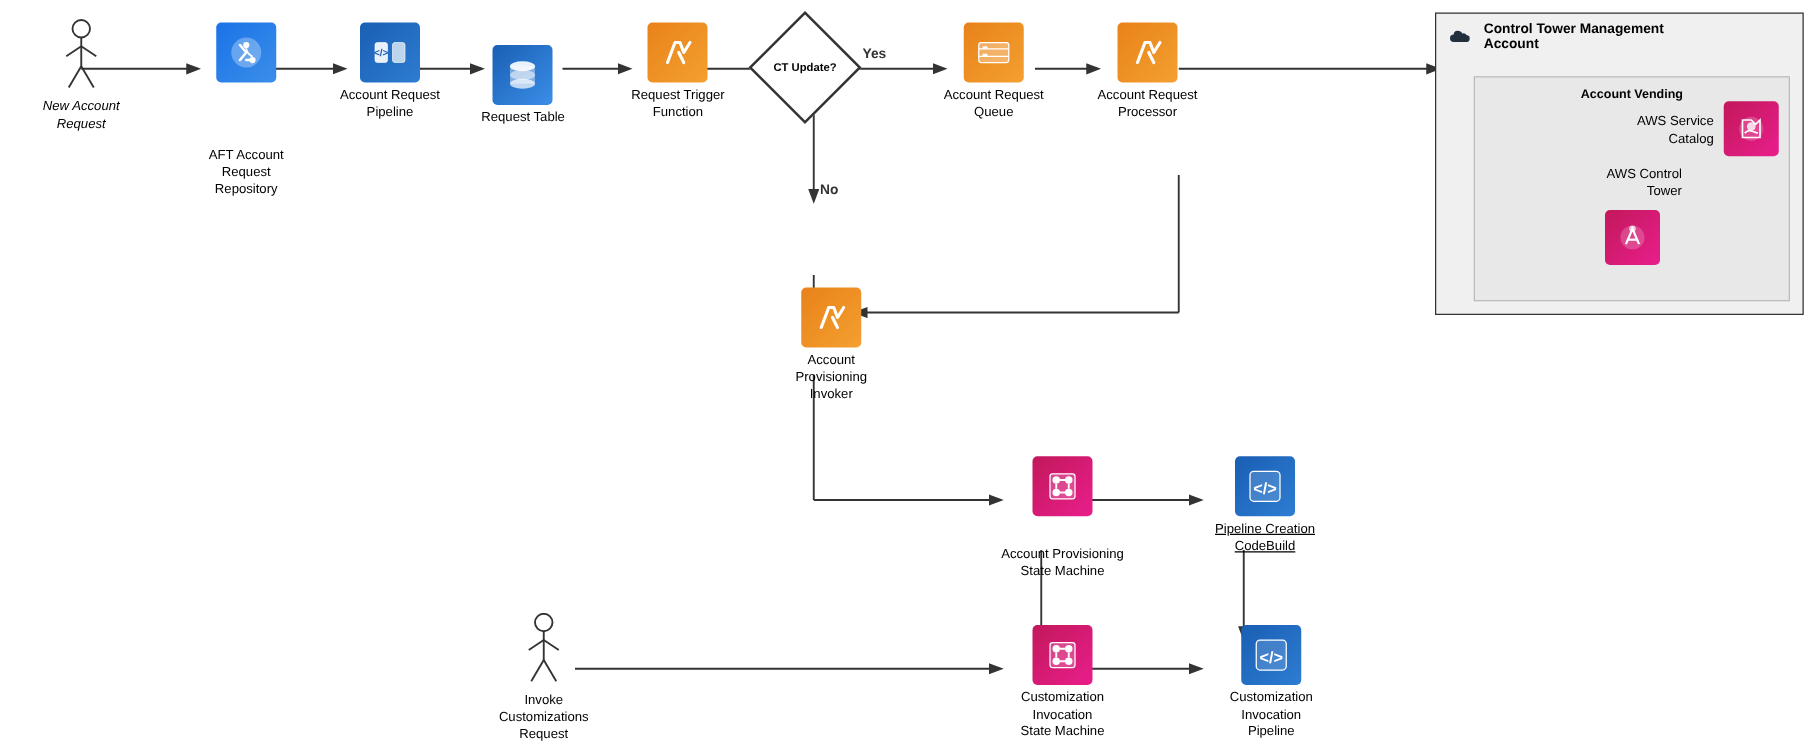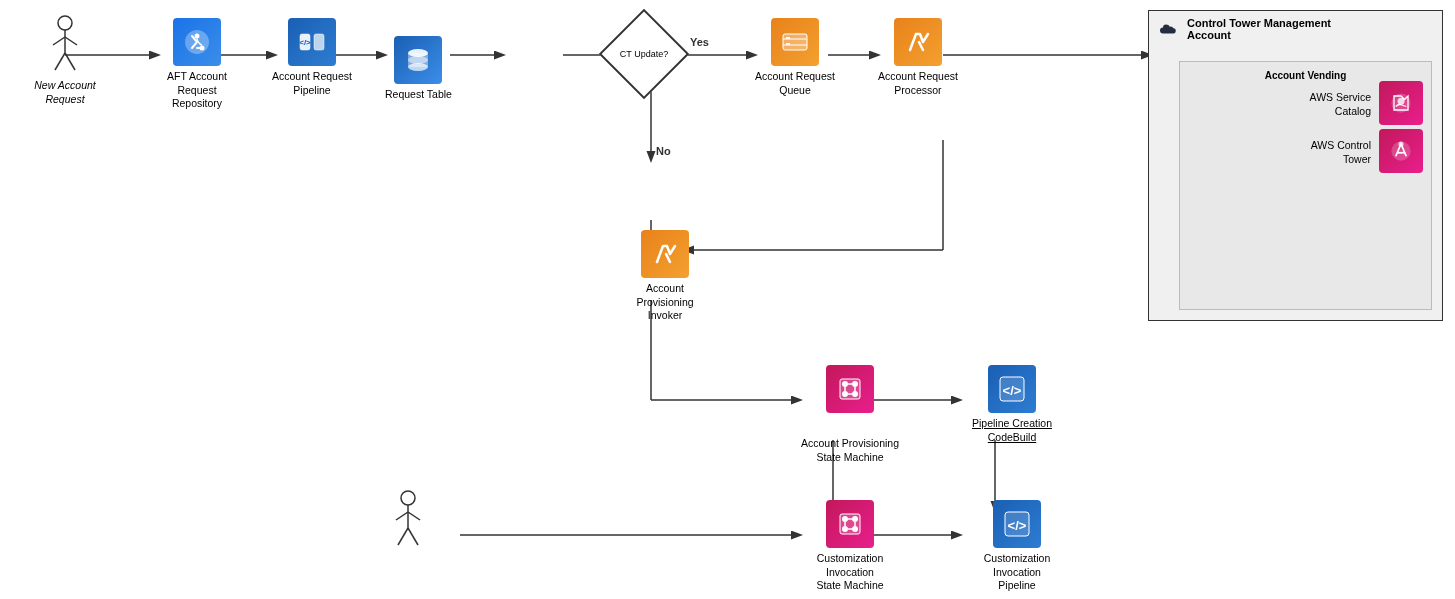--- a/index.html
+++ b/index.html
@@ -160,21 +160,21 @@
       <line x1="18" y1="15" x2="18" y2="38" stroke="#333" stroke-width="1.5"></line>
       <line x1="18" y1="22" x2="6" y2="30" stroke="#333" stroke-width="1.5"></line>
       <line x1="18" y1="22" x2="30" y2="30" stroke="#333" stroke-width="1.5"></line>
       <line x1="18" y1="38" x2="8" y2="55" stroke="#333" stroke-width="1.5"></line>
       <line x1="18" y1="38" x2="28" y2="55" stroke="#333" stroke-width="1.5"></line>
     </svg>
     <div class="node-label">New Account
 Request</div>
   </div>
 
-  <div class="node" style="left:152px; top:18px;">
+  <div class="node" style="left:152px; top:18px;gap:48px;">
     <div class="icon-box icon-codecommit">
       <svg width="32" height="32" viewBox="0 0 32 32" fill="none">
         <path d="M16 4C9.4 4 4 9.4 4 16s5.4 12 12 12 12-5.4 12-12S22.6 4 16 4z" fill="rgba(255,255,255,0.3)"></path>
         <path d="M11 10l5 6-5 6M16 22h5" stroke="white" stroke-width="2" stroke-linecap="round" fill="none"></path>
         <circle cx="16" cy="10" r="2.5" fill="white"></circle>
         <circle cx="21" cy="22" r="2.5" fill="white"></circle>
         <path d="M16 12.5 Q16 16 21 19.5" stroke="white" stroke-width="1.5" fill="none"></path>
       </svg>
     </div>
     <div class="node-label">AFT Account<br>Request Repository</div>
@@ -196,25 +196,34 @@
       <svg width="32" height="32" viewBox="0 0 32 32" fill="none">
         <ellipse cx="16" cy="9" rx="10" ry="4" fill="rgba(255,255,255,0.9)"></ellipse>
         <rect x="6" y="9" width="20" height="14" fill="rgba(255,255,255,0.4)"></rect>
         <ellipse cx="16" cy="23" rx="10" ry="4" fill="rgba(255,255,255,0.7)"></ellipse>
         <ellipse cx="16" cy="16" rx="10" ry="4" fill="rgba(255,255,255,0.5)"></ellipse>
       </svg>
     </div>
     <div class="node-label">Request Table</div>
   </div>
 
+  <div class="node" style="left:505px; top:18px;">
+    <div class="icon-box icon-lambda">
+      <svg width="32" height="32" viewBox="0 0 32 32" fill="none">
+        <path d="M8 24l6-16h4l3 8 5-8" stroke="white" stroke-width="2.5" stroke-linecap="round" stroke-linejoin="round" fill="none"></path>
+        <path d="M17 16l4 8" stroke="white" stroke-width="2.5" stroke-linecap="round" fill="none"></path>
+      </svg>
+    </div>
+    <div class="node-label">Request Trigger<br>Function</div>
+  </div>
 
   <div style="position:absolute; left:612px; top:22px;">
     <div style="width:64px; height:64px; position:relative;">
       <div style="position:absolute; top:0; left:0; width:64px; height:64px; transform:rotate(45deg); border:2px solid #333; background:#fff;"></div>
-      <div style="position:absolute; top:50%; left:50%; transform:translate(-50%,-50%); font-size:9px; font-weight:normal; white-space:nowrap; text-align:right; z-index:2;">CT Update?</div>
+      <div style="position:absolute; top:50%; left:50%; transform:translate(-50%,-50%); font-size:9px; font-weight:bold; white-space:nowrap; text-align:right; z-index:2;">CT Update?</div>
     </div>
   </div>
 
   <div class="node" style="left:755px; top:18px;">
     <div class="icon-box icon-sqs">
       <svg width="32" height="32" viewBox="0 0 32 32" fill="none">
         <rect x="4" y="8" width="24" height="16" rx="2" fill="rgba(255,255,255,0.3)" stroke="white" stroke-width="1"></rect>
         <line x1="4" y1="13" x2="28" y2="13" stroke="white" stroke-width="1"></line>
         <line x1="4" y1="19" x2="28" y2="19" stroke="white" stroke-width="1"></line>
         <rect x="7" y="11" width="4" height="2" rx="0.5" fill="white"></rect>
@@ -237,21 +246,21 @@
   <div class="node" style="left:620px; top:230px;">
     <div class="icon-box icon-lambda">
       <svg width="32" height="32" viewBox="0 0 32 32" fill="none">
         <path d="M8 24l6-16h4l3 8 5-8" stroke="white" stroke-width="2.5" stroke-linecap="round" stroke-linejoin="round" fill="none"></path>
         <path d="M17 16l4 8" stroke="white" stroke-width="2.5" stroke-linecap="round" fill="none"></path>
       </svg>
     </div>
     <div class="node-label">Account Provisioning<br>Invoker</div>
   </div>
 
-  <div class="ct-box" style="left:1148px; top:10px; width:295px; height:311px;">
+  <div class="ct-box" style="left:1148px; top:10px; width:295px; height:242px;">
     <div style="display:flex; align-items:center; padding:6px 8px; font-size:11px; font-weight:bold; gap:6px;">
       <svg width="24" height="18" viewBox="0 0 32 24">
         <path d="M8 18 Q4 18 4 14 Q4 10 8 10 Q8 6 12 6 Q16 6 17 9 Q20 8 22 11 Q25 11 25 14 Q25 18 22 18Z" fill="#232f3e" stroke="none"></path>
       </svg>
       <span>Control Tower Management<br>Account</span>
     </div>
 
     <div class="ct-inner" style="left:30px; top:50px; right:10px; bottom:10px; padding:8px;">
       <div style="font-size:10px; font-weight:bold; margin-bottom:0; text-align:center;">Account Vending</div>
 
@@ -260,21 +269,21 @@
         <div class="icon-box icon-catalog" style="width:44px; height:44px;">
           <svg width="28" height="28" viewBox="0 0 32 32" fill="none">
             <circle cx="16" cy="16" r="11" fill="rgba(255,255,255,0.2)"></circle>
             <path d="M16 8 L20 12 L24 8 L24 24 L8 24 L8 8 Z" fill="none" stroke="white" stroke-width="1.5"></path>
             <circle cx="16" cy="14" r="4" fill="rgba(255,255,255,0.8)"></circle>
             <path d="M10 20 Q13 17 16 18 Q19 19 22 20" stroke="white" stroke-width="1.5" fill="none"></path>
           </svg>
         </div>
       </div>
 
-      <div class="node" style="position:relative; left:auto; top:auto; flex-direction:row; align-items:center; gap:8px; justify-content:flex-end;">
+      <div class="node" style="position:relative; left:auto; top:auto; flex-direction:column; align-items:center; gap:8px; justify-content:flex-end;">
         <div class="node-label" style="max-width:80px; text-align:right;">AWS Control Tower</div>
         <div class="icon-box icon-controltower" style="width:44px; height:44px;">
           <svg width="28" height="28" viewBox="0 0 32 32" fill="none">
             <circle cx="16" cy="16" r="11" fill="rgba(255,255,255,0.2)"></circle>
             <path d="M10 22 L16 8 L22 22" stroke="white" stroke-width="2" fill="none"></path>
             <path d="M12 18 L20 18" stroke="white" stroke-width="2"></path>
             <circle cx="16" cy="8" r="3" fill="rgba(255,255,255,0.7)"></circle>
           </svg>
         </div>
       </div>
@@ -310,20 +319,21 @@
 
   <div class="node" style="left:390px; top:490px;">
     <svg class="stickman" viewBox="0 0 36 60">
       <circle cx="18" cy="8" r="7" fill="none" stroke="#333" stroke-width="1.5"></circle>
       <line x1="18" y1="15" x2="18" y2="38" stroke="#333" stroke-width="1.5"></line>
       <line x1="18" y1="22" x2="6" y2="30" stroke="#333" stroke-width="1.5"></line>
       <line x1="18" y1="22" x2="30" y2="30" stroke="#333" stroke-width="1.5"></line>
       <line x1="18" y1="38" x2="8" y2="55" stroke="#333" stroke-width="1.5"></line>
       <line x1="18" y1="38" x2="28" y2="55" stroke="#333" stroke-width="1.5"></line>
     </svg>
+    <div class="node-label">Invoke Customizations<br>Request</div>
   </div>
 
   <div class="node" style="left:795px; top:500px;">
     <div class="icon-box icon-stepfunctions-pink">
       <svg width="32" height="32" viewBox="0 0 32 32" fill="none">
         <rect x="6" y="6" width="20" height="20" rx="2" fill="rgba(255,255,255,0.2)" stroke="white" stroke-width="1"></rect>
         <circle cx="11" cy="11" r="3" fill="white"></circle>
         <circle cx="21" cy="11" r="3" fill="white"></circle>
         <circle cx="11" cy="21" r="3" fill="white"></circle>
         <circle cx="21" cy="21" r="3" fill="white"></circle>

